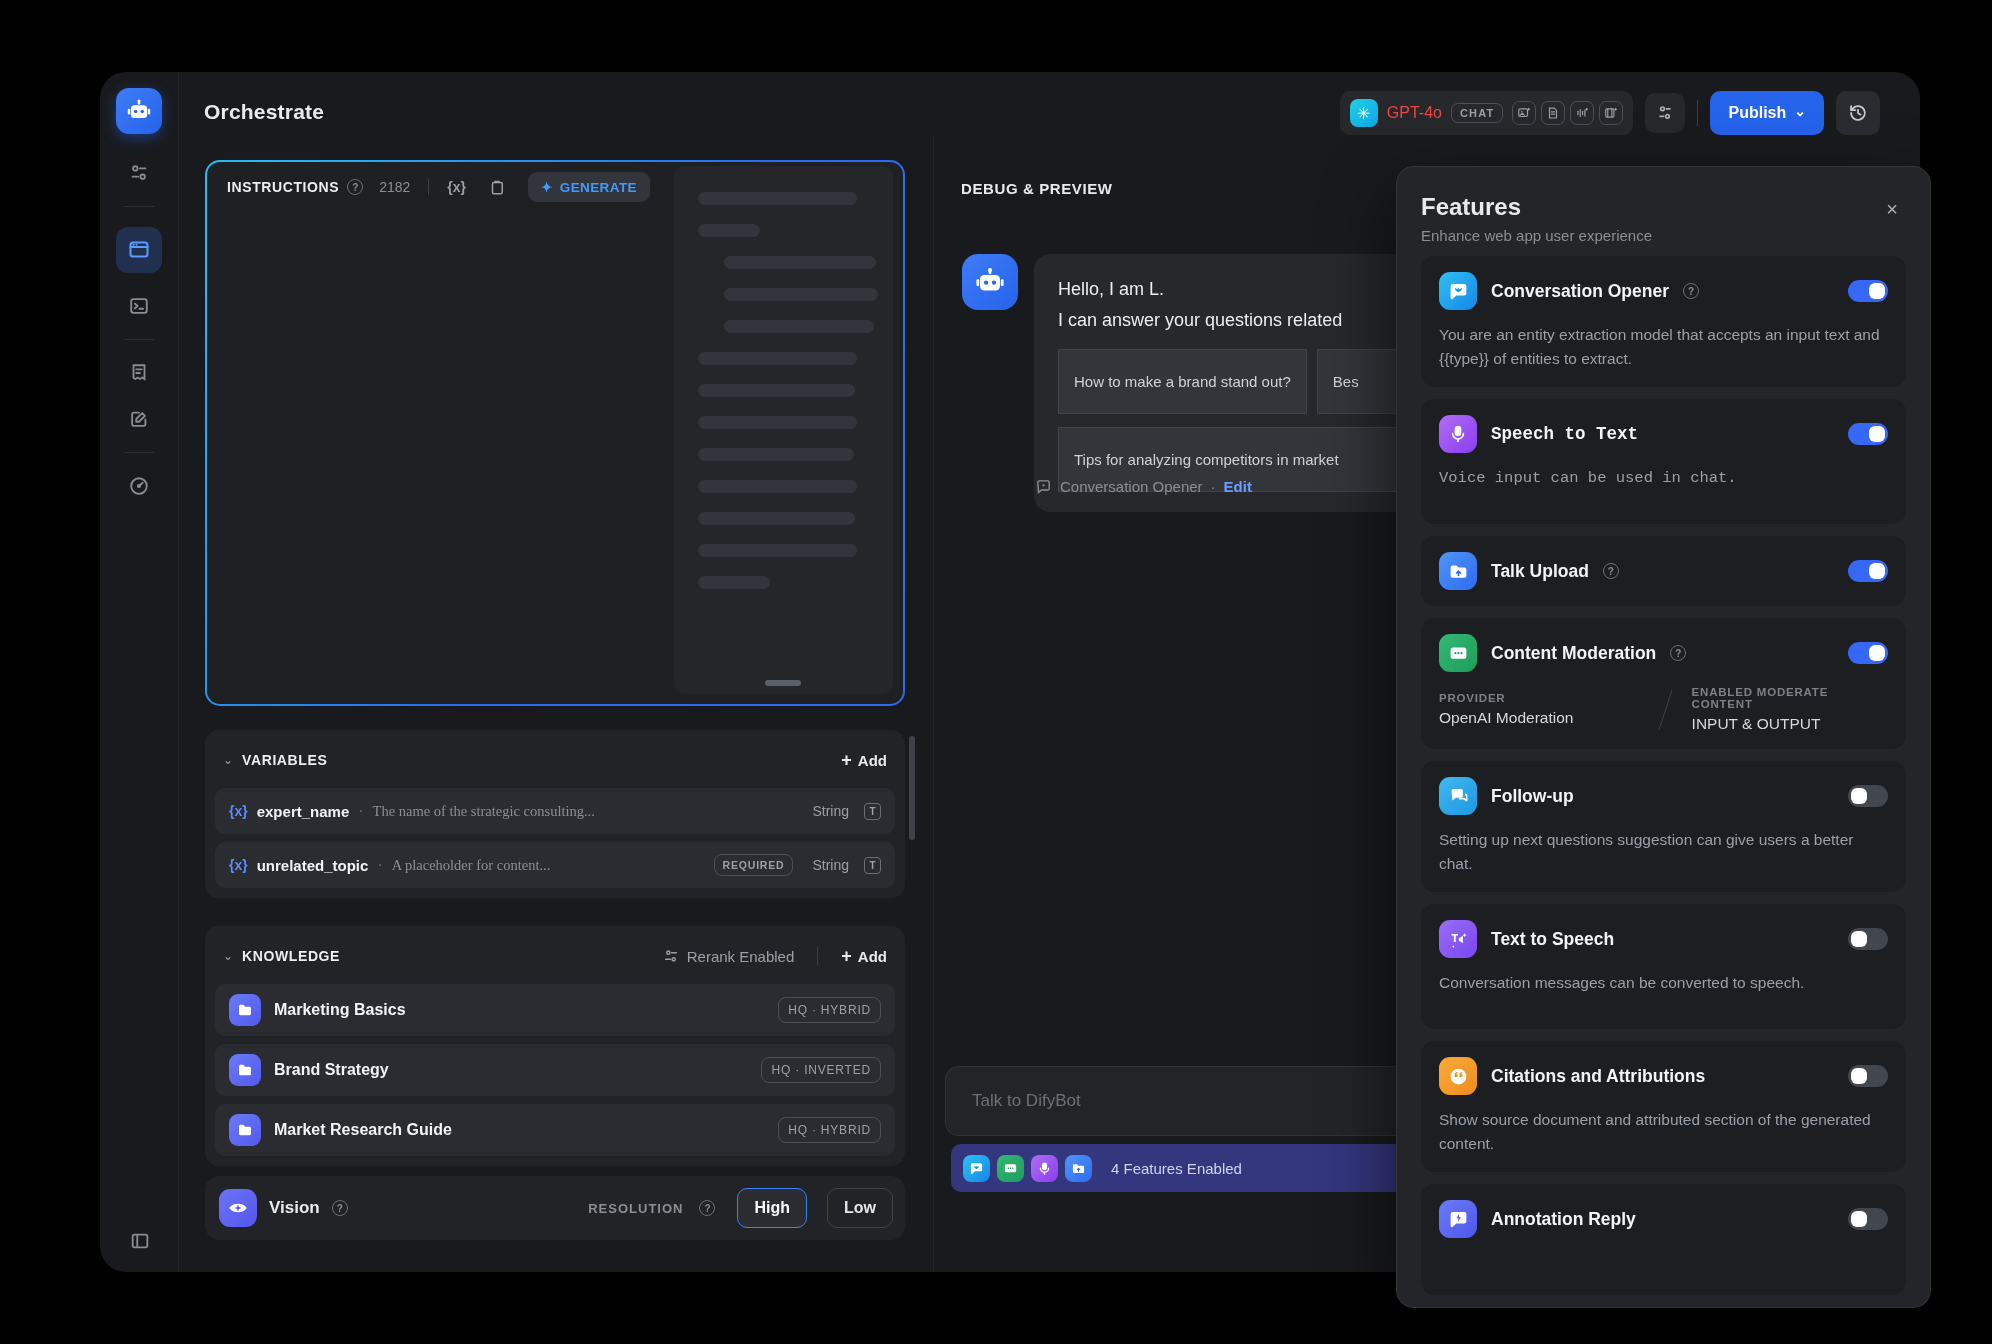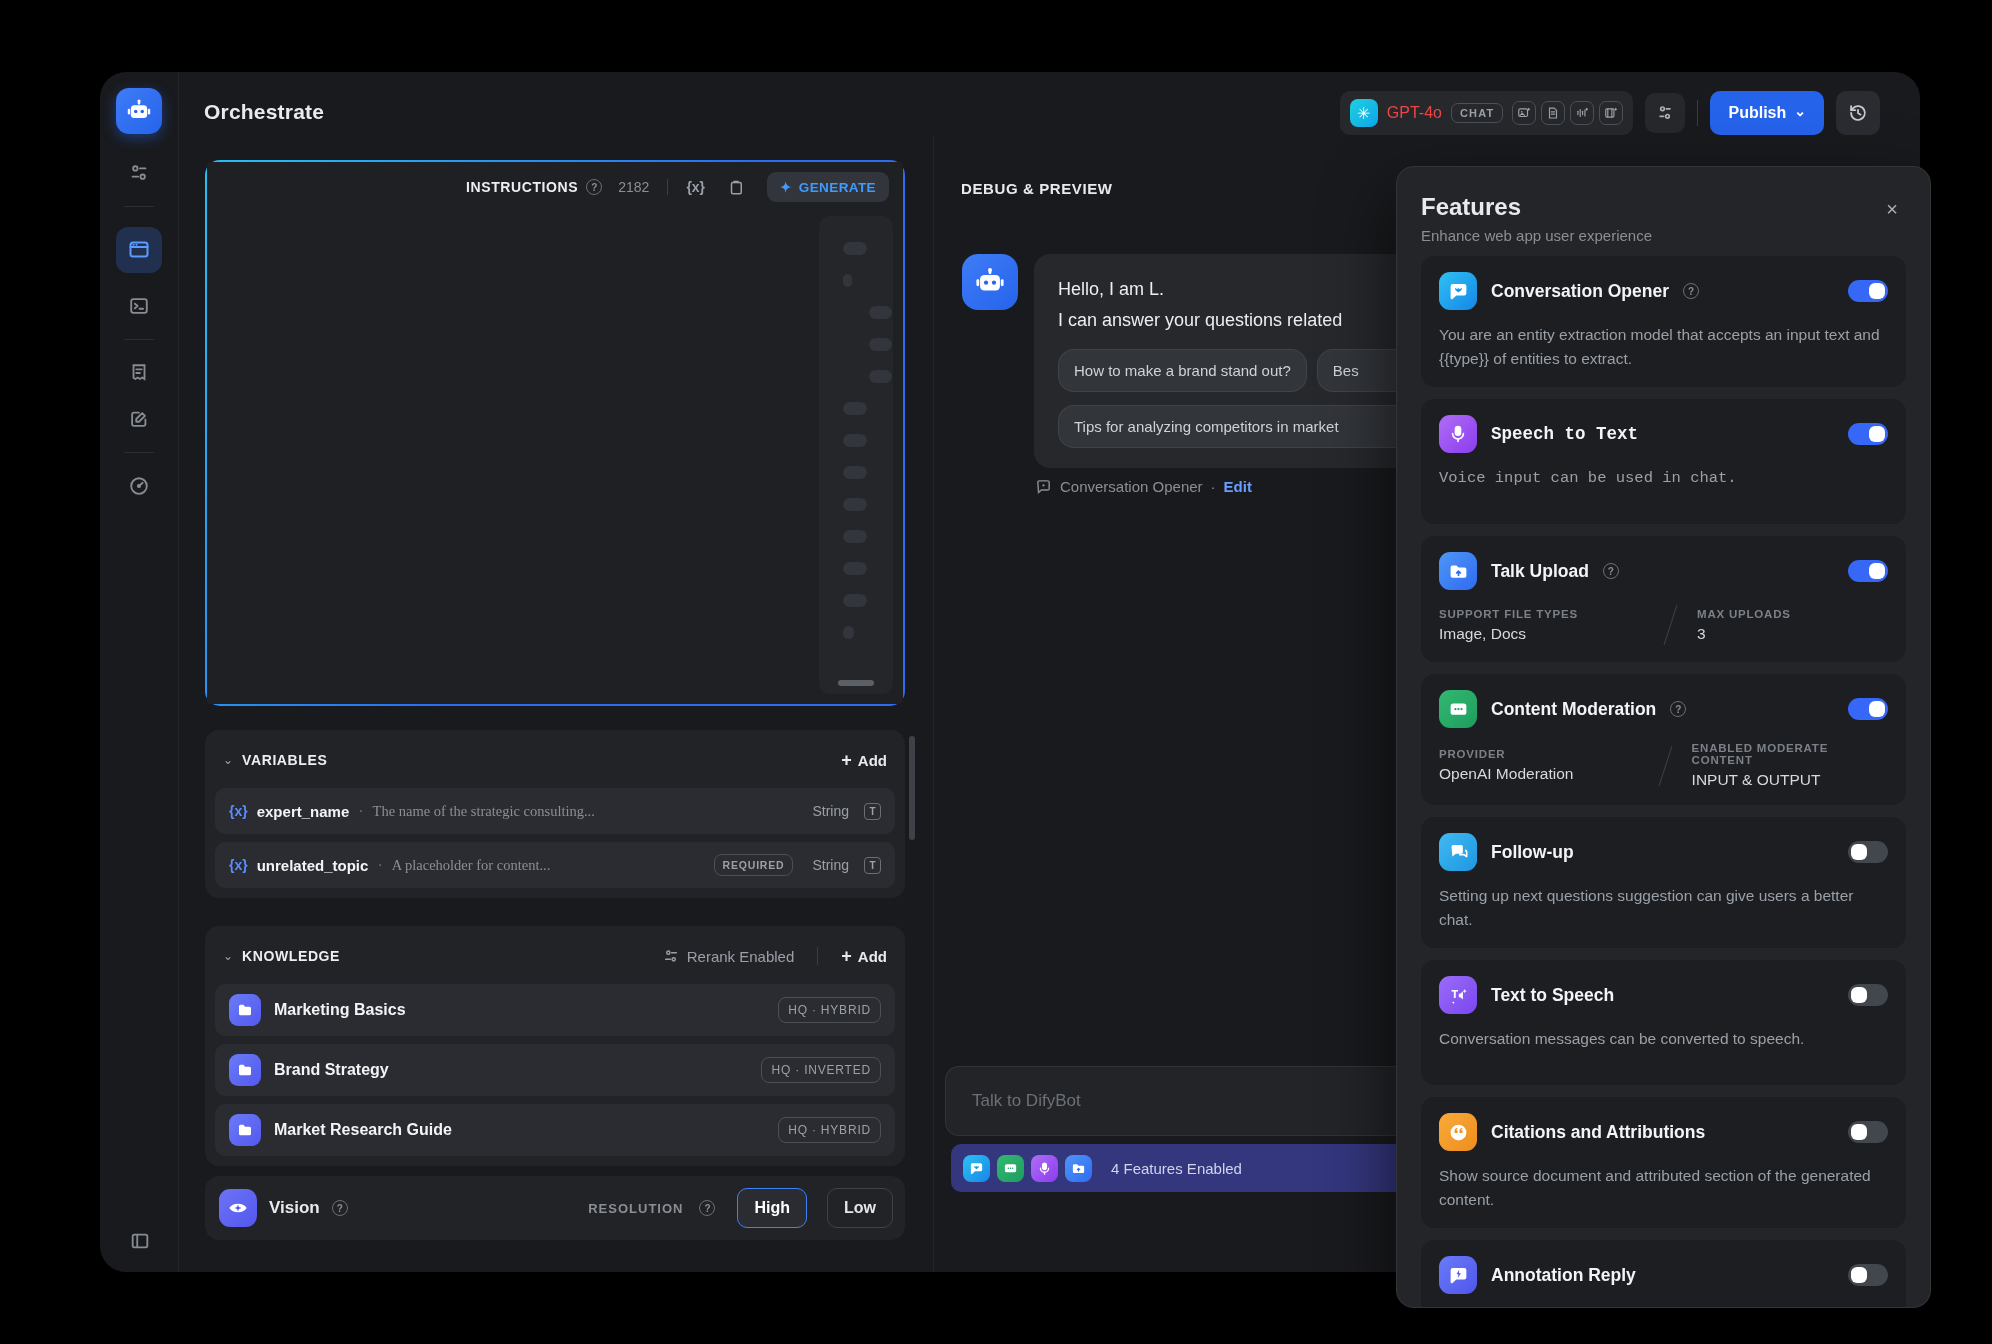--- a/index.html
+++ b/index.html
@@ -51,21 +51,21 @@
   .history-btn { width:44px; height:44px; border-radius:10px; background:#2a2c31; color:#c5c9cf;
                  display:flex; align-items:center; justify-content:center; }
 
   
   .config { position:absolute; left:80px; top:64px; width:754px; bottom:0;
             border-right:1px solid rgba(255,255,255,.05); }
   .scroll-thumb { position:absolute; right:18px; top:600px; width:6px; height:104px; border-radius:3px; background:#3e4248; }
 
   .instr-wrap { position:absolute; left:25px; top:24px; width:700px; height:546px; border-radius:15px; padding:2px;
                 background:linear-gradient(120deg,#27c0f0,#2a6df0 55%,#2f6bf0); }
-  .instr-card { width:100%; height:100%; border-radius:4px; background:#1e2023; display:flex; flex-direction:column;align-items:flex-end; }
+  .instr-card { width:100%; height:100%; border-radius:13px; background:#1e2023; display:flex; flex-direction:row; }
   .instr-head { display:flex; align-items:center; height:50px; padding:0 14px 0 20px; gap:8px; }
   .instr-title { font-size:14px; font-weight:700; letter-spacing:.6px; color:#eceef1; }
   .help { width:16px; height:16px; border:1.4px solid #6a6f76; border-radius:50%; color:#8a8f96;
           font-size:10px; font-weight:700; display:inline-flex; align-items:center; justify-content:center; }
   .instr-head .spacer { flex:1; }
   .char-count { color:#8a8f96; font-size:14px; }
   .instr-sep { width:1px; height:16px; background:#3a3d43; margin:0 10px; }
   .tok { color:#9ba0a8; font-size:14px; font-weight:700; }
   .clip { color:#9ba0a8; margin-left:14px; display:flex; }
   .gen-btn { margin-left:14px; background:#32353b; border-radius:9px; padding:7px 13px; display:flex; align-items:center; gap:7px;
@@ -116,21 +116,21 @@
 
   
   .debug { position:absolute; left:835px; top:64px; right:0; bottom:0; }
   .debug-title { position:absolute; left:26px; top:44px; font-size:15px; font-weight:700; letter-spacing:.6px; }
   .msg { position:absolute; left:27px; top:118px; display:flex; gap:16px; }
   .msg-avatar { width:56px; height:56px; border-radius:16px; background:linear-gradient(135deg,#3f7cf7,#2563eb);
                 display:flex; align-items:center; justify-content:center; flex:0 0 auto; }
   .bubble { background:#26282c; border-radius:16px; padding:20px 24px; width:660px; }
   .bubble-line { font-size:18px; line-height:31px; color:#eceef1; }
   .chip-row { display:flex; gap:10px; margin-top:13px; }
-  .chip { background:#32353a; border:1px solid rgba(255,255,255,.07); border-radius:16px; padding:12px 15px;
+  .chip { background:#32353a; border:1px solid rgba(255,255,255,.07); border-radius:1px; padding:23px 15px;
           font-size:15px; color:#cfd3d8; white-space:nowrap; overflow:hidden; }
   .chip.cut2 { min-width:260px; }
   .chip.cut3 { min-width:560px; }
   .opener-row { position:absolute; left:100px; top:342px; display:flex; align-items:center; gap:8px;
                 color:#8a8f96; font-size:15px; }
   .opener-row .edit { color:#6b9dff; font-weight:600; }
   .talk-input { position:absolute; left:10px; bottom:136px; width:950px; height:70px; background:#222428;
                 border:1px solid rgba(255,255,255,.07); border-radius:14px; display:flex; align-items:center; padding:0 26px; }
   .talk-ph { color:#6b7077; font-size:17px; }
   .feat-bar { position:absolute; left:16px; bottom:80px; width:944px; height:48px; background:#34367e;
@@ -580,31 +580,20 @@
               <path d="M12 16.5v-5m0 0l-2.2 2.2m2.2-2.2l2.2 2.2" stroke="#2f6bf0" stroke-width="1.9" stroke-linecap="round" fill="none"></path>
             </svg>
           </span>
         <span class="fc-title">Talk Upload</span>
         <span class="help">?</span>
         <span class="spacer"></span>
         <span class="toggle on">
             <span class="knob"></span>
           </span>
       </div>
-      <div class="fc-meta">
-        <span class="meta-col" style="width:205px;">
-          <div class="m-label">SUPPORT FILE TYPES</div>
-          <div class="m-value">Image, Docs</div>
-        </span>
-        <span class="meta-slash"></span>
-        <span class="meta-col">
-          <div class="m-label">MAX UPLOADS</div>
-          <div class="m-value">3</div>
-        </span>
-      </div>
     </div>
 
     <div class="f-card">
       <div class="fc-head">
         <span class="fc-tile tile-mod">
             <svg width="21" height="21" viewBox="0 0 24 24">
               <rect x="3" y="5" width="18" height="13" rx="3" fill="#fff"></rect>
               <circle cx="8.5" cy="11.5" r="1.3" fill="#1d9d5d"></circle>
               <circle cx="12" cy="11.5" r="1.3" fill="#1d9d5d"></circle>
               <circle cx="15.5" cy="11.5" r="1.3" fill="#1d9d5d"></circle>

